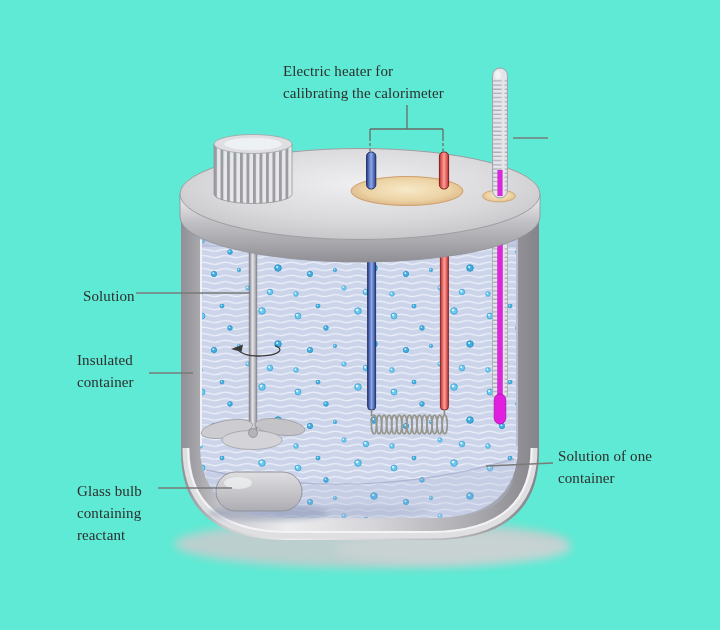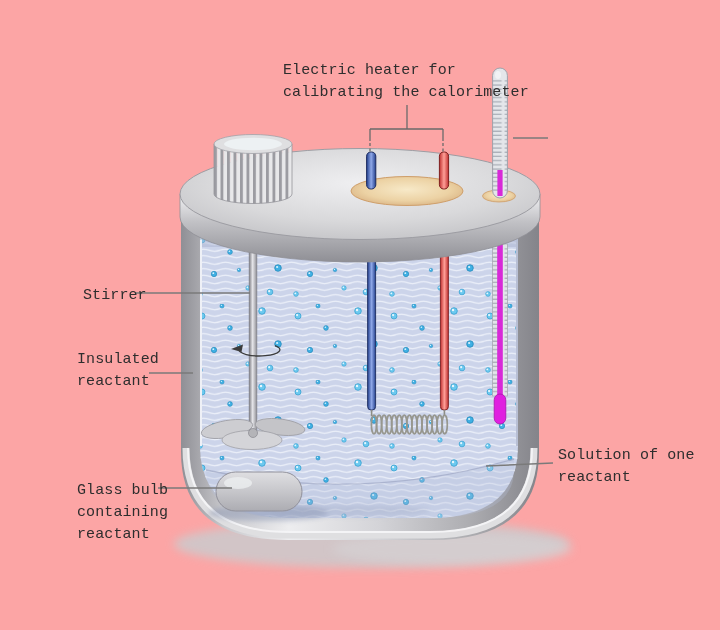--- a/index.html
+++ b/index.html
@@ -1,17 +1,17 @@
 <!DOCTYPE html>
 <html><head>
 <meta charset="utf-8">
 <style>
   html,body{margin:0;padding:0;background:#fff;}
-  .stage{position:relative;width:720px;height:630px;background:#fca5a5;overflow:hidden;
-         font-family:Liberation Mono, monospace;}
+  .stage{position:relative;width:720px;height:630px;background:#5eead4;overflow:hidden;
+         font-family:Liberation Serif, serif;}
   .stage svg{position:absolute;left:0;top:0;}
   .label{position:absolute;font-size:15px;line-height:22px;color:#2e2e2e;
          white-space:pre-line;letter-spacing:.1px;}
 </style>
 </head>
 <body>
 
 <div class="stage">
 
 <svg width="720" height="630" viewBox="0 0 720 630">
@@ -198,22 +198,22 @@
     <path d="M136,293 H250"></path>
     <path d="M149,373 H193"></path>
     <path d="M158,488 H232"></path>
     <path d="M513,138 H548"></path>
     <path d="M486,466 L553,463"></path>
   </g>
 </svg>
 
   <div class="label" style="left:283px;top:60px;">Electric heater for
 calibrating the calorimeter</div>
-  <div class="label" style="left:83px;top:285px;">Stirrer</div>
+  <div class="label" style="left:83px;top:285px;">Solution</div>
   <div class="label" style="left:77px;top:349px;">Insulated
-reactant</div>
+container</div>
   <div class="label" style="left:77px;top:480px;">Glass bulb
 containing
 reactant</div>
   <div class="label" style="left:558px;top:445px;">Solution of one
-reactant</div>
+container</div>
 
 </div>
 
 </body></html>

